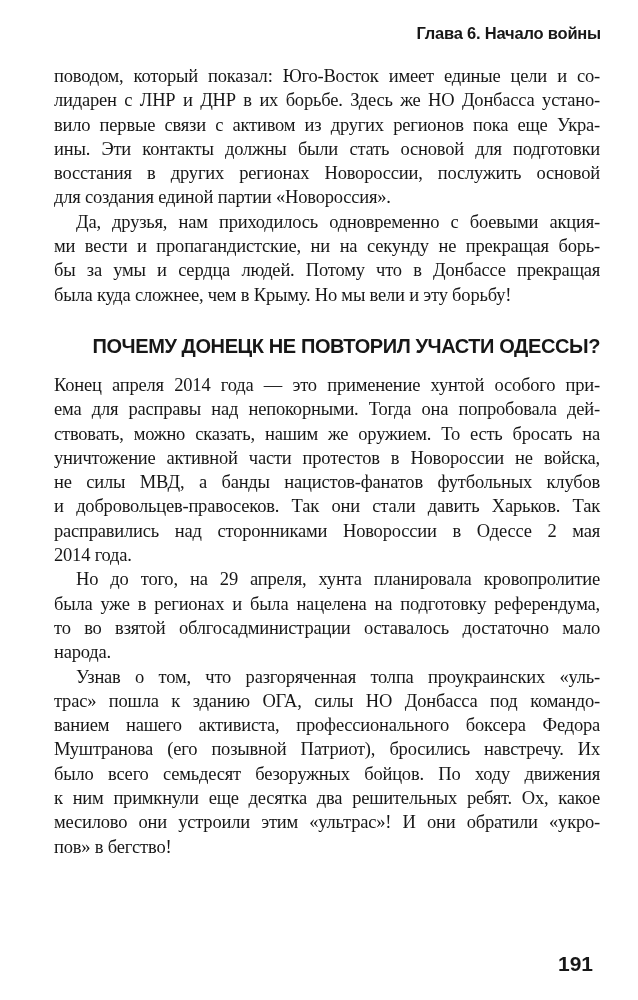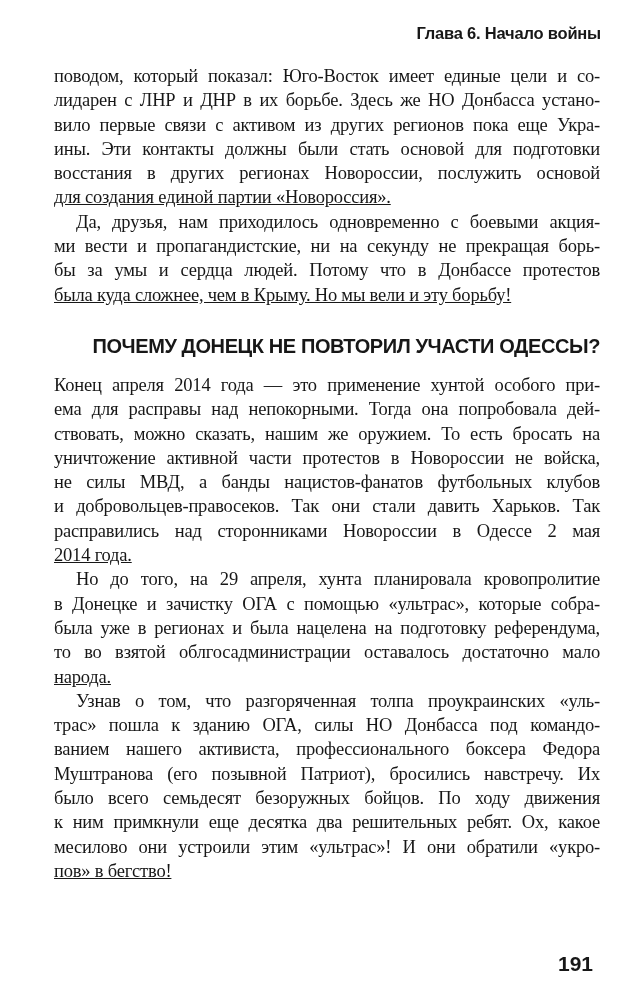--- a/index.html
+++ b/index.html
@@ -29,21 +29,21 @@
   }
   .line {
     font-size: 18.5px;
     line-height: 24.3px;
     letter-spacing: -0.2px;
     text-align: justify;
     text-align-last: justify;
     white-space: normal;
     margin-left: 16px;
   }
-  .line.para-end { text-align-last: left; text-decoration: underline; }
+  .line.para-end { text-align-last: left; }
   .line.indent { text-indent: 22px; }
   .section-heading {
     font-family: "Liberation Sans", sans-serif;
     font-weight: bold;
     font-size: 20px;
     line-height: 26px;
     letter-spacing: -0.4px;
     text-align: right;
     margin: 26px 0 14px 0;
   }
@@ -65,33 +65,32 @@
 
   <div class="text-block">
       <div class="line">поводом, который показал: Юго-Восток имеет единые цели и со-</div>
       <div class="line">лидарен с ЛНР и ДНР в их борьбе. Здесь же НО Донбасса устано-</div>
       <div class="line">вило первые связи с активом из других регионов пока еще Укра-</div>
       <div class="line">ины. Эти контакты должны были стать основой для подготовки</div>
       <div class="line">восстания в других регионах Новороссии, послужить основой</div>
       <div class="line para-end">для создания единой партии «Новороссия».</div>
       <div class="line indent">Да, друзья, нам приходилось одновременно с боевыми акция-</div>
       <div class="line">ми вести и пропагандистские, ни на секунду не прекращая борь-</div>
-      <div class="line">бы за умы и сердца людей. Потому что в Донбассе протестов</div>
+      <div class="line">бы за умы и сердца людей. Потому что в Донбассе прекращая</div>
       <div class="line para-end">была куда сложнее, чем в Крыму. Но мы вели и эту борьбу!</div>
       <div class="section-heading">ПОЧЕМУ ДОНЕЦК НЕ ПОВТОРИЛ УЧАСТИ ОДЕССЫ?</div>
       <div class="line">Конец апреля 2014 года — это применение хунтой особого при-</div>
       <div class="line">ема для расправы над непокорными. Тогда она попробовала дей-</div>
       <div class="line">ствовать, можно сказать, нашим же оружием. То есть бросать на</div>
       <div class="line">уничтожение активной части протестов в Новороссии не войска,</div>
       <div class="line">не силы МВД, а банды нацистов-фанатов футбольных клубов</div>
       <div class="line">и добровольцев-правосеков. Так они стали давить Харьков. Так</div>
       <div class="line">расправились над сторонниками Новороссии в Одессе 2 мая</div>
       <div class="line para-end">2014 года.</div>
       <div class="line indent">Но до того, на 29 апреля, хунта планировала кровопролитие</div>
-      <div class="line">в Донецке и зачистку ОГА с помощью «ультрас», которые собра-</div>
       <div class="line">была уже в регионах и была нацелена на подготовку референдума,</div>
       <div class="line">то во взятой облгосадминистрации оставалось достаточно мало</div>
       <div class="line para-end">народа.</div>
       <div class="line indent">Узнав о том, что разгоряченная толпа проукраинских «уль-</div>
       <div class="line">трас» пошла к зданию ОГА, силы НО Донбасса под командо-</div>
       <div class="line">ванием нашего активиста, профессионального боксера Федора</div>
       <div class="line">Муштранова (его позывной Патриот), бросились навстречу. Их</div>
       <div class="line">было всего семьдесят безоружных бойцов. По ходу движения</div>
       <div class="line">к ним примкнули еще десятка два решительных ребят. Ох, какое</div>
       <div class="line">месилово они устроили этим «ультрас»! И они обратили «укро-</div>

